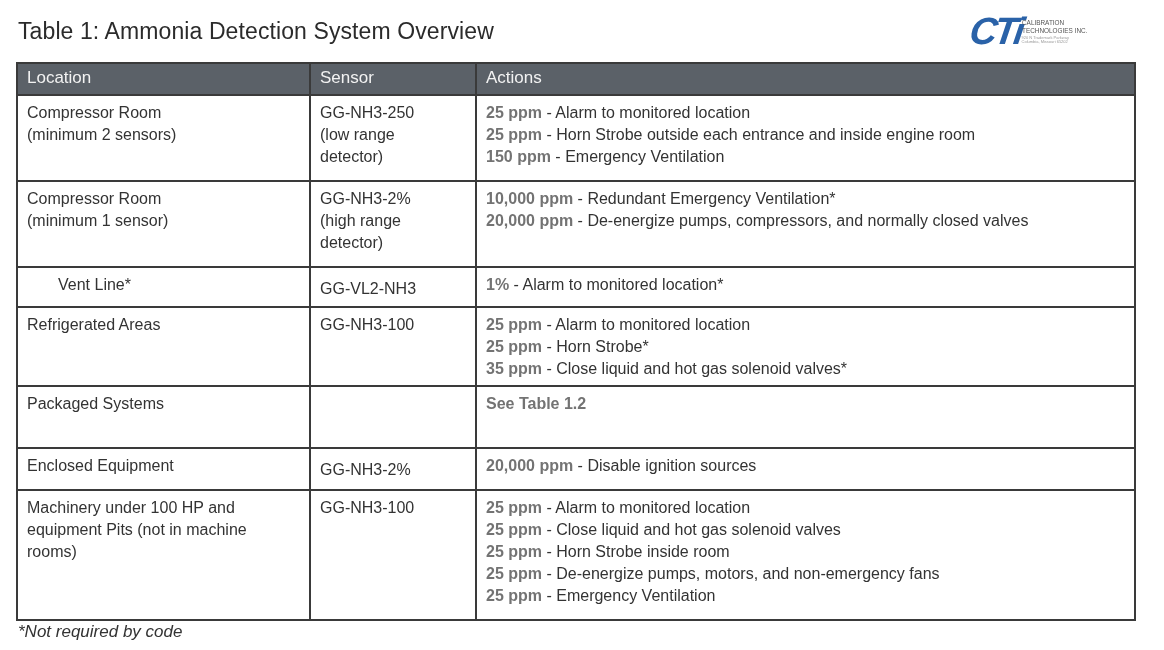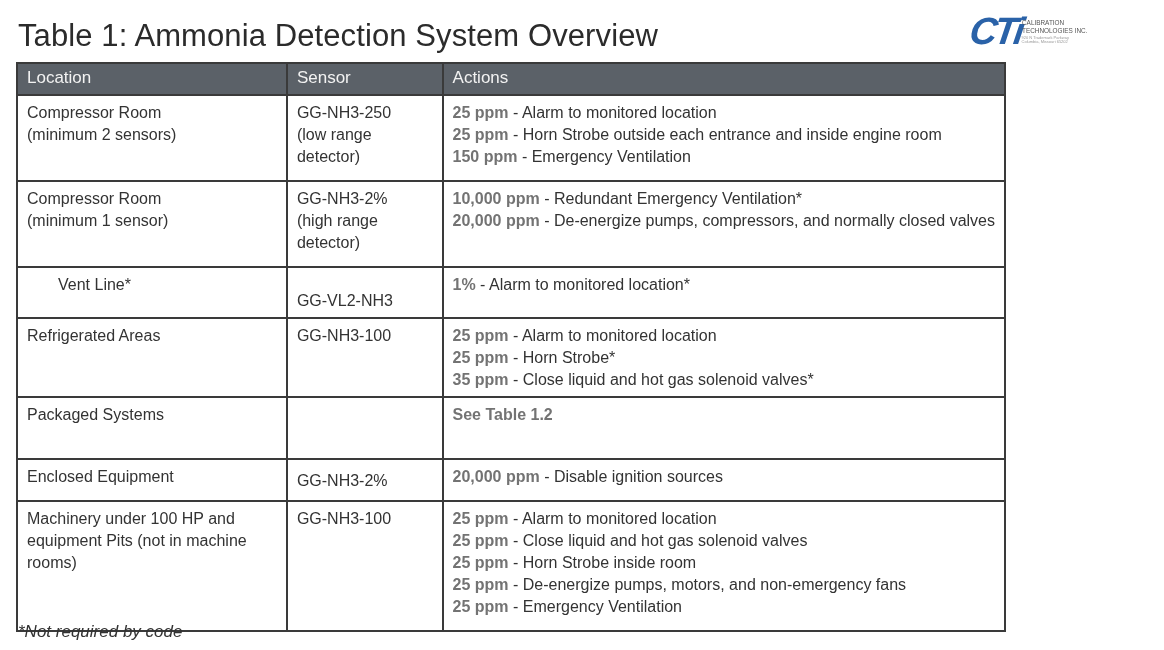--- a/index.html
+++ b/index.html
@@ -1,26 +1,26 @@
 <!DOCTYPE html>
 <html><head>
   <meta charset="utf-8">
   <style>
     html, body { margin: 0; padding: 0; background: #ffffff; }
     body { width: 1164px; height: 650px; position: relative; overflow: hidden; font-family: "Liberation Sans", sans-serif; color: #333333; }
-    .title { position: absolute; left: 18px; top: 18px; font-size: 31px; color: #2b2b2b; letter-spacing: 0.1px; }
+    .title { position: absolute; left: 18px; top: 18px; font-size: 23px; color: #2b2b2b; letter-spacing: 0.1px; }
     .logo { position: absolute; left: 970px; top: 14px; display: flex; align-items: center; }
     .logo-mark { font-family: "Liberation Sans", sans-serif; font-weight: bold; font-style: italic; font-size: 38px; color: #2a62a8; letter-spacing: -3px; line-height: 34px; transform: skewX(-8deg); }
     .logo-text { display: flex; flex-direction: column; line-height: 1; }
     .logo-line1 { font-size: 8px; color: #555; font-family: "Liberation Sans Narrow", "Liberation Sans", sans-serif; transform: scaleX(0.8); transform-origin: left; }
     .logo-line2 { font-size: 8px; color: #555; transform: scaleX(0.8); transform-origin: left; }
     .logo-line3 { font-size: 4px; color: #999; margin-top: 1px; }
     .logo-line4 { font-size: 4px; color: #999; }
 
-    table.main { position: absolute; left: 16px; top: 62px; width: 990px; border-collapse: collapse; font-size: 16px; }
+    table.main { position: absolute; left: 16px; top: 62px; width: 1120px; border-collapse: collapse; font-size: 16px; }
     table.main th, table.main td { border: 2px solid #3a3a3a; vertical-align: top; text-align: left; }
     table.main th { background: #5b6168; color: #f2f2f2; font-weight: normal; font-size: 17px; padding: 4px 9px; height: 22px; }
     table.main td { padding: 6px 9px 5px 9px; line-height: 22px; color: #333; }
     .col-loc { width: 273px; }
     .col-sen { width: 146px; }
     .action-line { white-space: nowrap; }
     .action-line b { color: #737373; }
     .footnote { position: absolute; left: 18px; top: 622px; font-size: 17px; font-style: italic; color: #333; }
   </style>
 </head>
@@ -65,21 +65,21 @@
         <td style="white-space: pre-line;">GG-NH3-2%
 (high range
 detector)</td>
         <td>
           <div class="action-line"><b>10,000 ppm</b><span> - Redundant Emergency Ventilation*</span></div>
           <div class="action-line"><b>20,000 ppm</b><span> - De-energize pumps, compressors, and normally closed valves</span></div>
         </td>
       </tr>
       <tr style="height: 40px;">
         <td style="white-space: pre-line; padding-left: 40px;">Vent Line*</td>
-        <td style="white-space: pre-line; padding-top: 22px;">GG-VL2-NH3</td>
+        <td style="white-space: pre-line; padding-top: 10px;">GG-VL2-NH3</td>
         <td>
           <div class="action-line"><b>1%</b><span> - Alarm to monitored location*</span></div>
         </td>
       </tr>
       <tr style="height: 78px;">
         <td style="white-space: pre-line;">Refrigerated Areas</td>
         <td style="white-space: pre-line;">GG-NH3-100</td>
         <td>
           <div class="action-line"><b>25 ppm</b><span> - Alarm to monitored location</span></div>
           <div class="action-line"><b>25 ppm</b><span> - Horn Strobe*</span></div>

